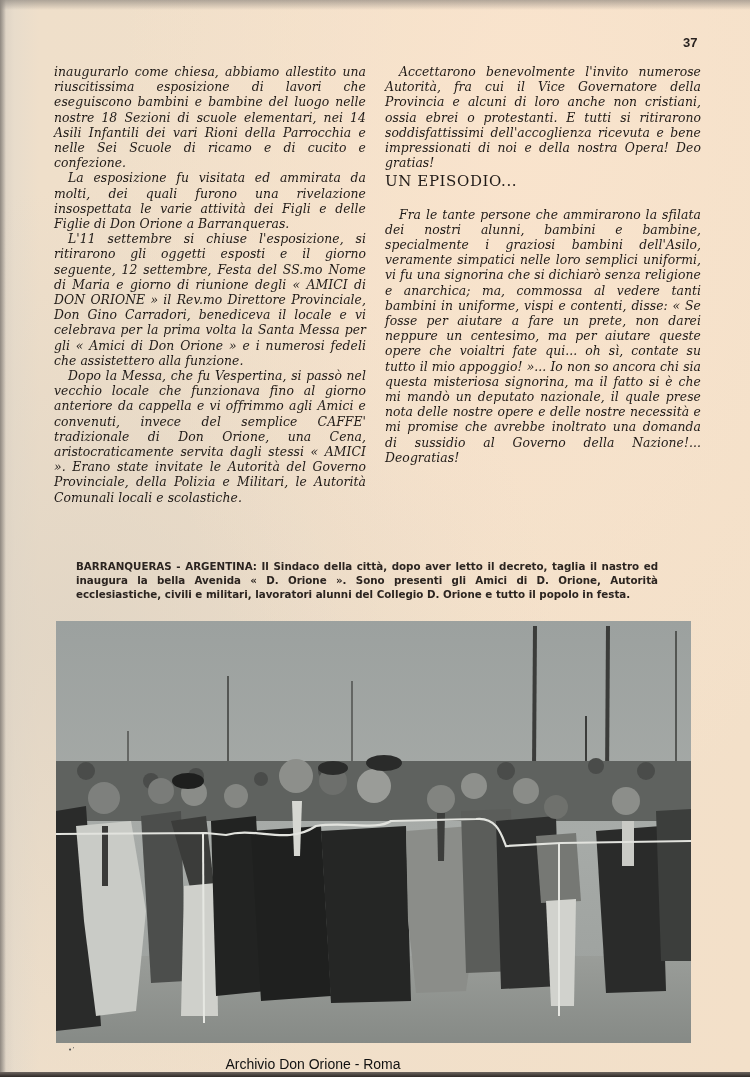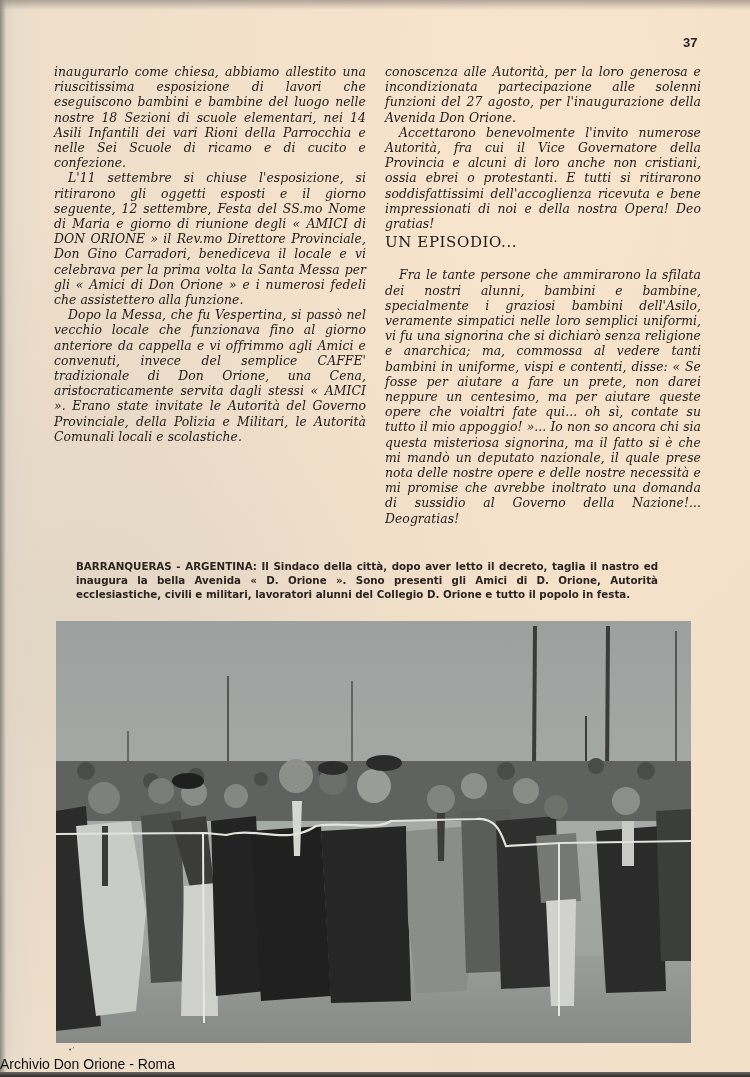--- a/index.html
+++ b/index.html
@@ -52,41 +52,41 @@
   .photo svg { display: block; }
   .photo-mark {
     position: absolute; left: 68px; top: 1046px; font-size: 7px; color: #555;
     font-family: "DejaVu Sans", sans-serif;
   }
   .footer-strip {
     position: absolute; left: 0; top: 1072px; width: 750px; height: 5px;
     background: linear-gradient(180deg, #6e6660, #2e2926);
   }
   .footer {
-    position: absolute; left: 0; top: 1056px; width: 626px; 
+    position: absolute; left: 0; top: 1056px; width: 626px; text-align: center;
     font-family: "Liberation Sans", "DejaVu Sans", sans-serif; font-size: 14px; color: #111;
     line-height: 16px;
   }
 </style>
 </head>
 <body>
 
 <div class="top-shadow"></div>
 <div class="left-edge"></div>
 
 <div class="page-number">37</div>
 
 <div class="col col-left">
   <p class="noindent">inaugurarlo come chiesa, abbiamo allestito una riuscitissima esposizione di lavori che eseguiscono bambini e bambine del luogo nelle nostre 18 Sezioni di scuole elementari, nei 14 Asili Infantili dei vari Rioni della Parrocchia e nelle Sei Scuole di ricamo e di cucito e confezione.</p>
+  <p class="indent">La esposizione fu visitata ed ammirata da molti, dei quali furono una rivelazione insospettata le varie attività dei Figli e delle Figlie di Don Orione a Barranqueras.</p>
   <p class="indent">L'11 settembre si chiuse l'esposizione, si ritirarono gli oggetti esposti e il giorno seguente, 12 settembre, Festa del SS.mo Nome di Maria e giorno di riunione degli « AMICI di DON ORIONE » il Rev.mo Direttore Provinciale, Don Gino Carradori, benediceva il locale e vi celebrava per la prima volta la Santa Messa per gli « Amici di Don Orione » e i numerosi fedeli che assistettero alla funzione.</p>
   <p class="indent">Dopo la Messa, che fu Vespertina, si passò nel vecchio locale che funzionava fino al giorno anteriore da cappella e vi offrimmo agli Amici e convenuti, invece del semplice CAFFE' tradizionale di Don Orione, una Cena, aristocraticamente servita dagli stessi « AMICI ». Erano state invitate le Autorità del Governo Provinciale, della Polizia e Militari, le Autorità Comunali locali e scolastiche.</p>
 </div>
 
 <div class="col col-right">
-  <p class="noindent">conoscenza alle Autorità, per la loro generosa e incondizionata partecipazione alle solenni funzioni del 27 agosto, per l'inaugurazione della Avenida Don Orione.</p>
   <p class="indent">Accettarono benevolmente l'invito numerose Autorità, fra cui il Vice Governatore della Provincia e alcuni di loro anche non cristiani, ossia ebrei o protestanti. E tutti si ritirarono soddisfattissimi dell'accoglienza ricevuta e bene impressionati di noi e della nostra Opera! Deo gratias!</p>
   <div class="section-heading">UN EPISODIO...</div>
   <p class="indent">Fra le tante persone che ammirarono la sfilata dei nostri alunni, bambini e bambine, specialmente i graziosi bambini dell'Asilo, veramente simpatici nelle loro semplici uniformi, vi fu una signorina che si dichiarò senza religione e anarchica; ma, commossa al vedere tanti bambini in uniforme, vispi e contenti, disse: « Se fosse per aiutare a fare un prete, non darei neppure un centesimo, ma per aiutare queste opere che voialtri fate qui... oh sì, contate su tutto il mio appoggio! »... Io non so ancora chi sia questa misteriosa signorina, ma il fatto si è che mi mandò un deputato nazionale, il quale prese nota delle nostre opere e delle nostre necessità e mi promise che avrebbe inoltrato una domanda di sussidio al Governo della Nazione!... Deogratias!</p>
 </div>
 
 <div class="caption">BARRANQUERAS - ARGENTINA: Il Sindaco della città, dopo aver letto il decreto, taglia il nastro ed inaugura la bella Avenida « D. Orione ». Sono presenti gli Amici di D. Orione, Autorità ecclesiastiche, civili e militari, lavoratori alunni del Collegio D. Orione e tutto il popolo in festa.</div>
 
 <div class="photo">
   <svg width="635" height="422" viewBox="0 0 635 422">
     <defs>

